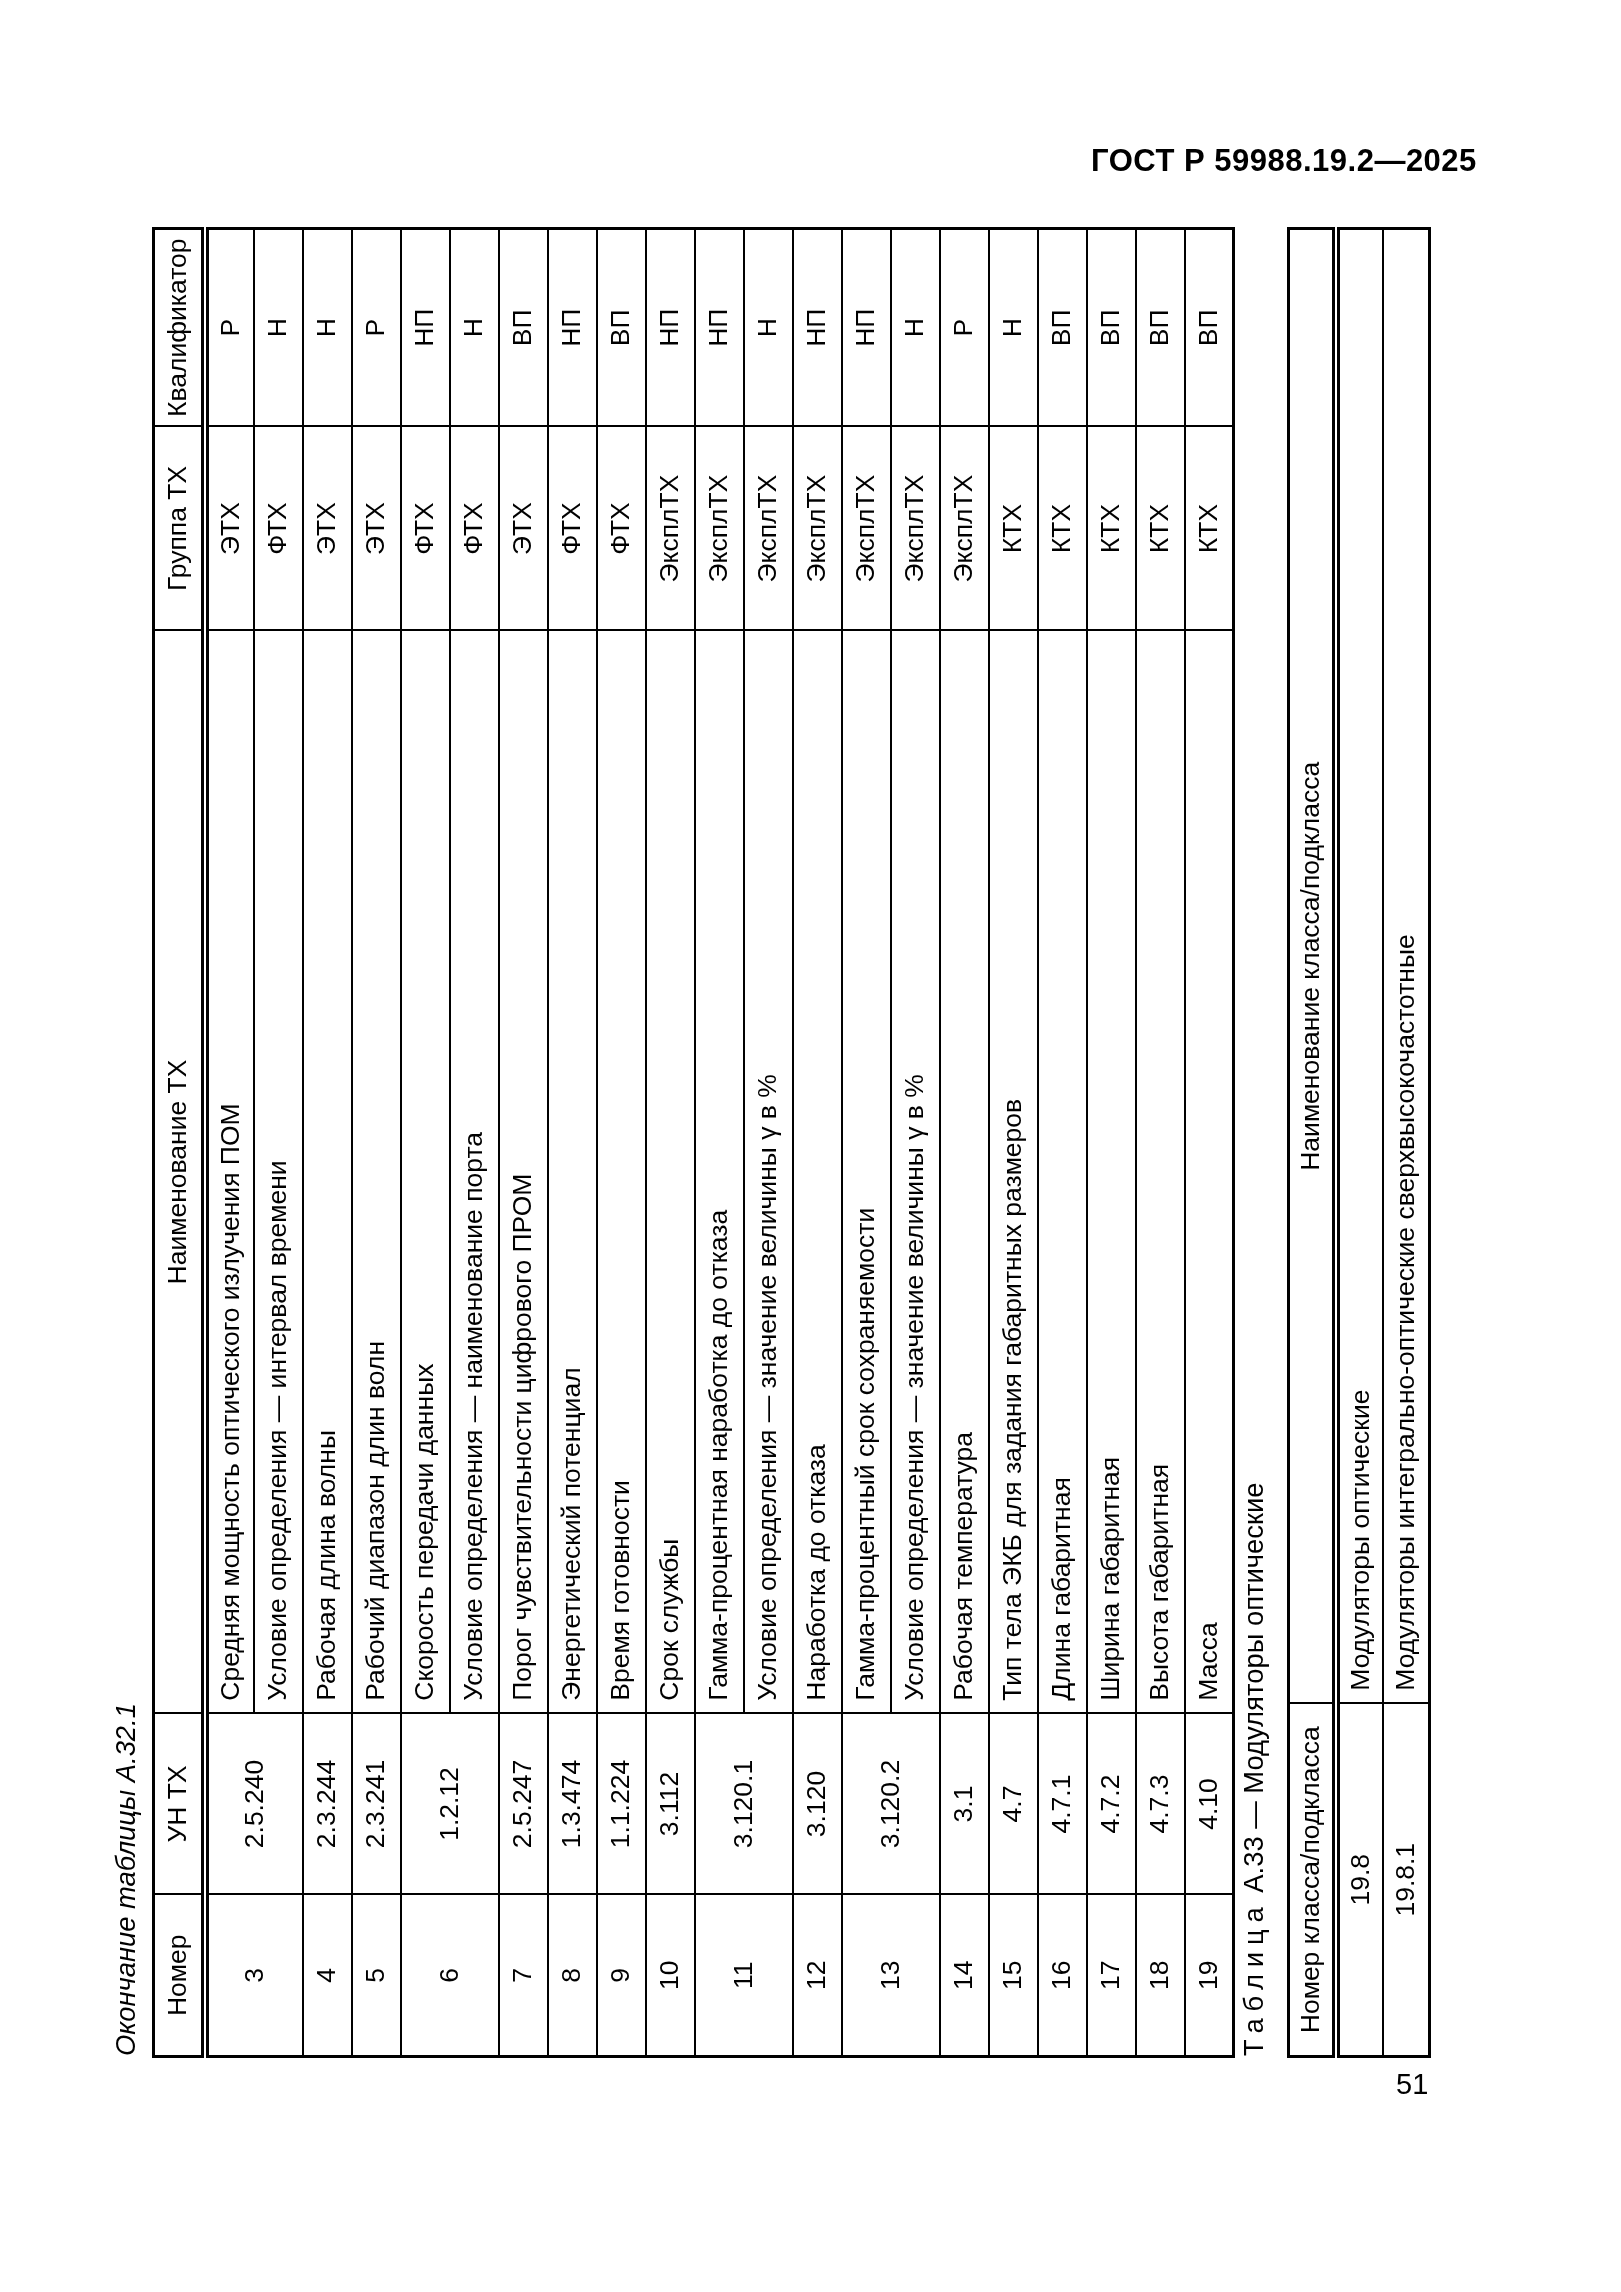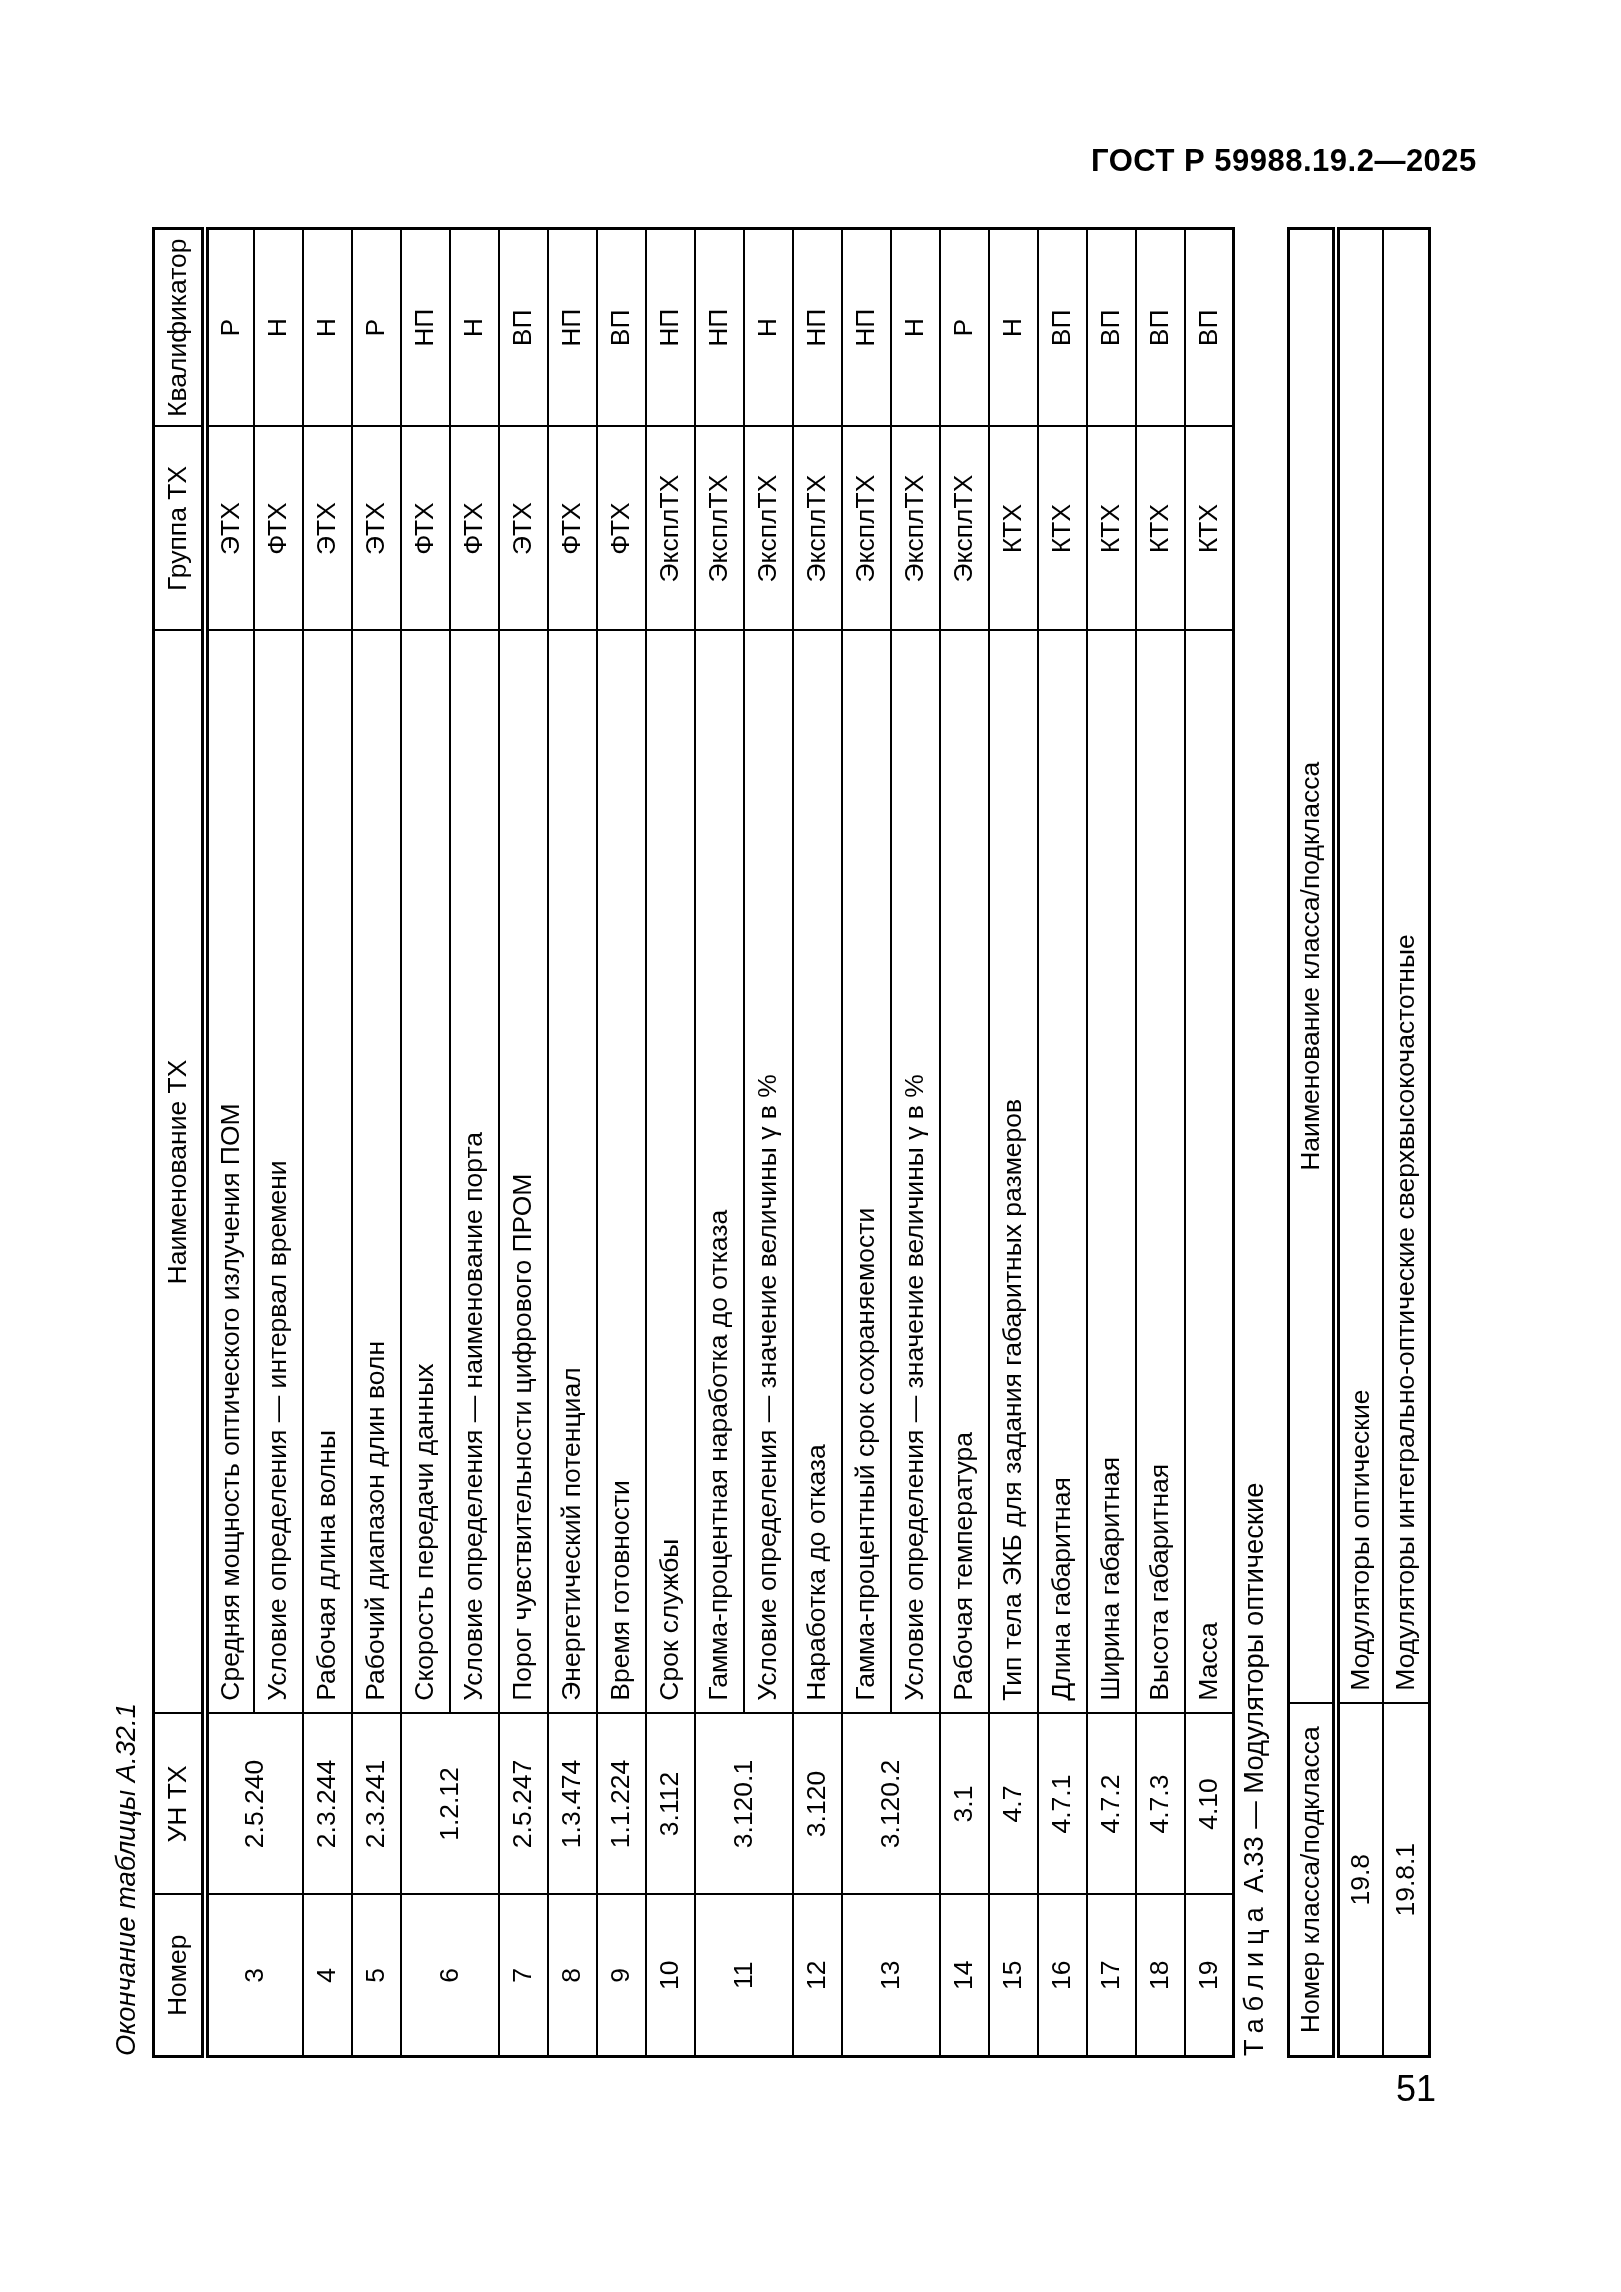--- a/index.html
+++ b/index.html
@@ -11,21 +11,21 @@
     overflow:hidden;
     padding-left:44px;
   }
   .gost-header {
     position:absolute; top:143px; left:1091px;
     font-size:31px; font-weight:bold; letter-spacing:0.5px;
     white-space:nowrap;
   }
   .page-number {
     position:absolute; top:2068px; left:1396px;
-    font-size:36px;
+    font-size:29px;
   }
   
   .sheet {
     position:absolute; left:108px; top:230px;
     width:1887px; height:1402px;
     transform-origin:0 0;
     transform:rotate(-90deg) translateX(-1887px);
   }
   .caption-a32 {
     position:absolute; left:61px; top:2px;

